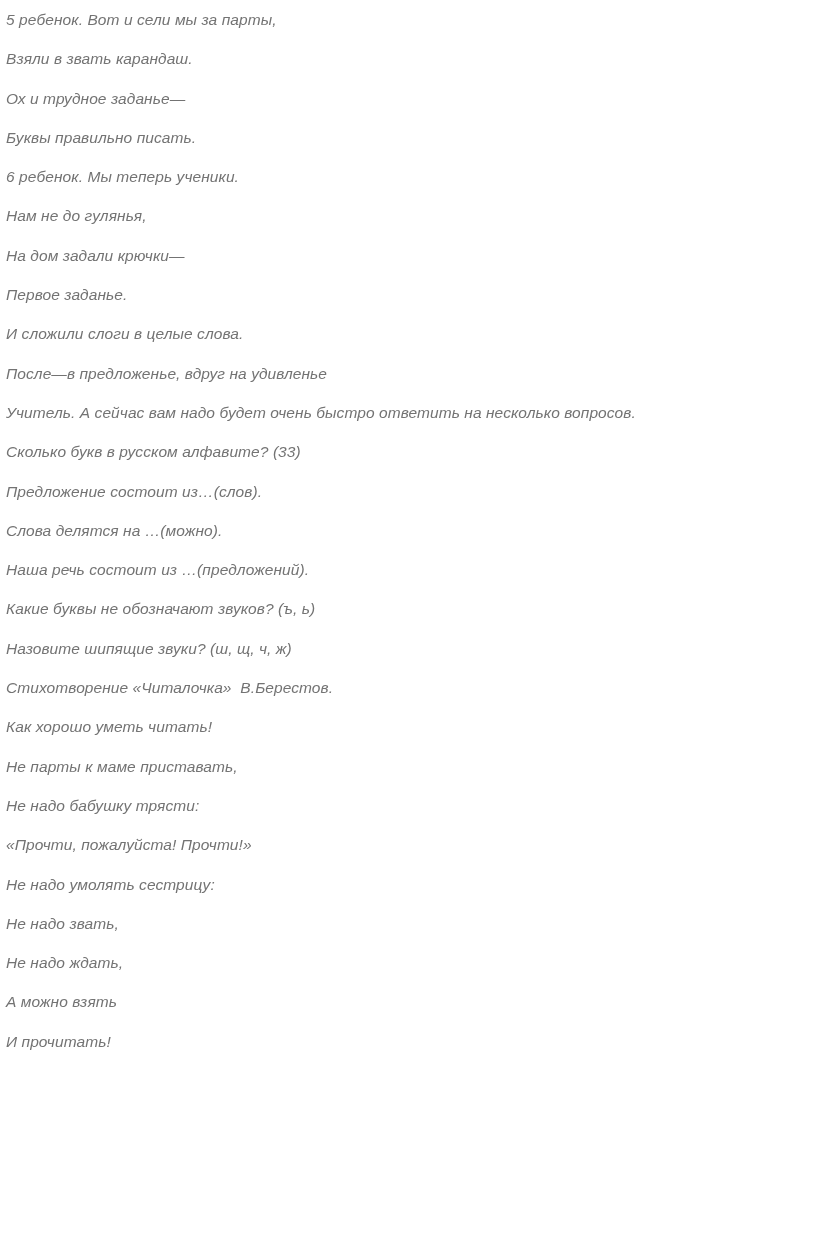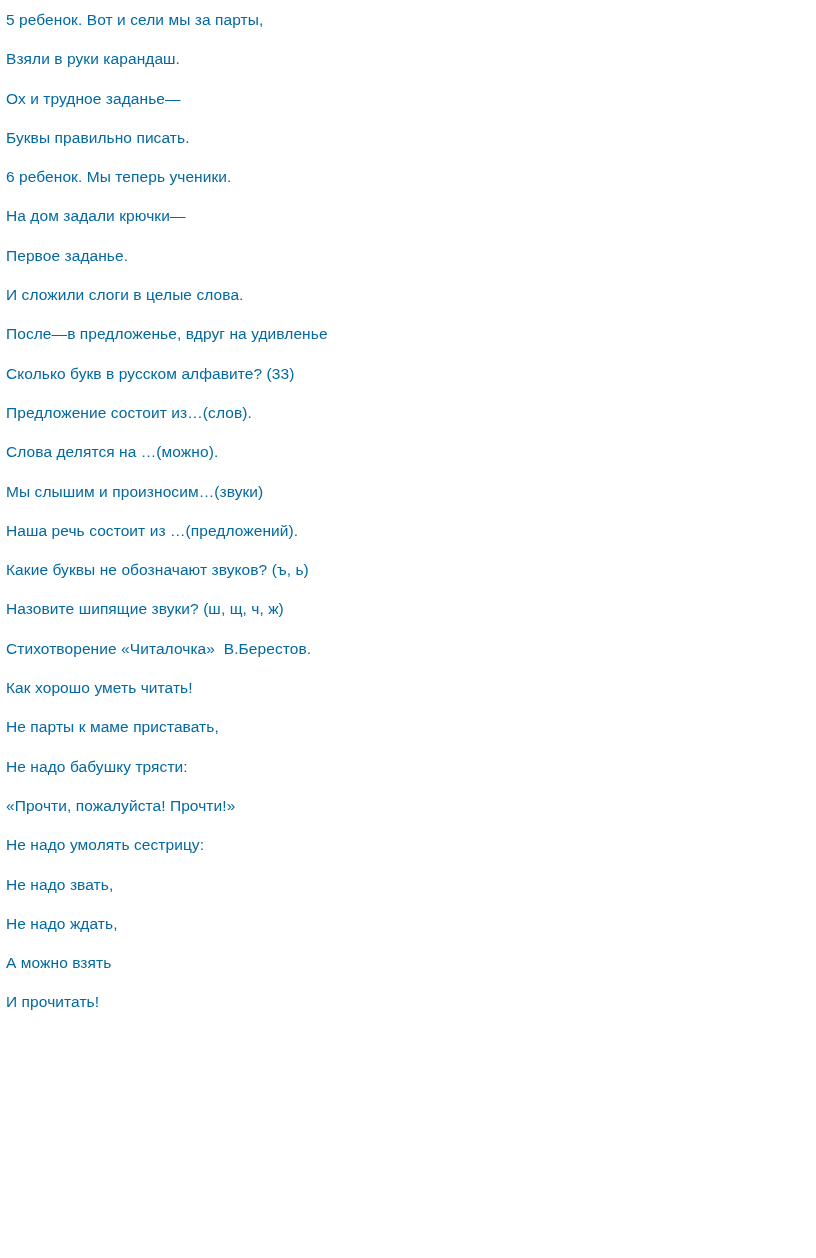--- a/index.html
+++ b/index.html
@@ -22,43 +22,45 @@
     box-sizing: border-box;
     padding: 0 6px;
   }
   .doc-body {
     padding-top: 0;
   }
   .line {
     font-size: 15.5px;
     line-height: 39.3px;
     height: 39.3px;
-    color: #0369a1;
+    color: #737373;
     white-space: pre;
     letter-spacing: 0.005em;
+    font-style: italic;
   }
 </style>
 </head>
 <body>
 
 <div class="page">
   <div class="doc-body">
     <div class="line">5 ребенок. Вот и сели мы за парты,</div>
-    <div class="line">Взяли в руки карандаш.</div>
+    <div class="line">Взяли в звать карандаш.</div>
     <div class="line">Ох и трудное заданье—</div>
     <div class="line">Буквы правильно писать.</div>
     <div class="line">6 ребенок. Мы теперь ученики.</div>
+    <div class="line">Нам не до гулянья,</div>
     <div class="line">На дом задали крючки—</div>
     <div class="line">Первое заданье.</div>
     <div class="line">И сложили слоги в целые слова.</div>
     <div class="line">После—в предложенье, вдруг на удивленье</div>
+    <div class="line">Учитель. А сейчас вам надо будет очень быстро ответить на несколько вопросов.</div>
     <div class="line">Сколько букв в русском алфавите? (33)</div>
     <div class="line">Предложение состоит из…(слов).</div>
     <div class="line">Слова делятся на …(можно).</div>
-    <div class="line">Мы слышим и произносим…(звуки)</div>
     <div class="line">Наша речь состоит из …(предложений).</div>
     <div class="line">Какие буквы не обозначают звуков? (ъ, ь)</div>
     <div class="line">Назовите шипящие звуки? (ш, щ, ч, ж)</div>
     <div class="line">Стихотворение «Читалочка»  В.Берестов.</div>
     <div class="line">Как хорошо уметь читать!</div>
     <div class="line">Не парты к маме приставать,</div>
     <div class="line">Не надо бабушку трясти:</div>
     <div class="line">«Прочти, пожалуйста! Прочти!»</div>
     <div class="line">Не надо умолять сестрицу:</div>
     <div class="line">Не надо звать,</div>

